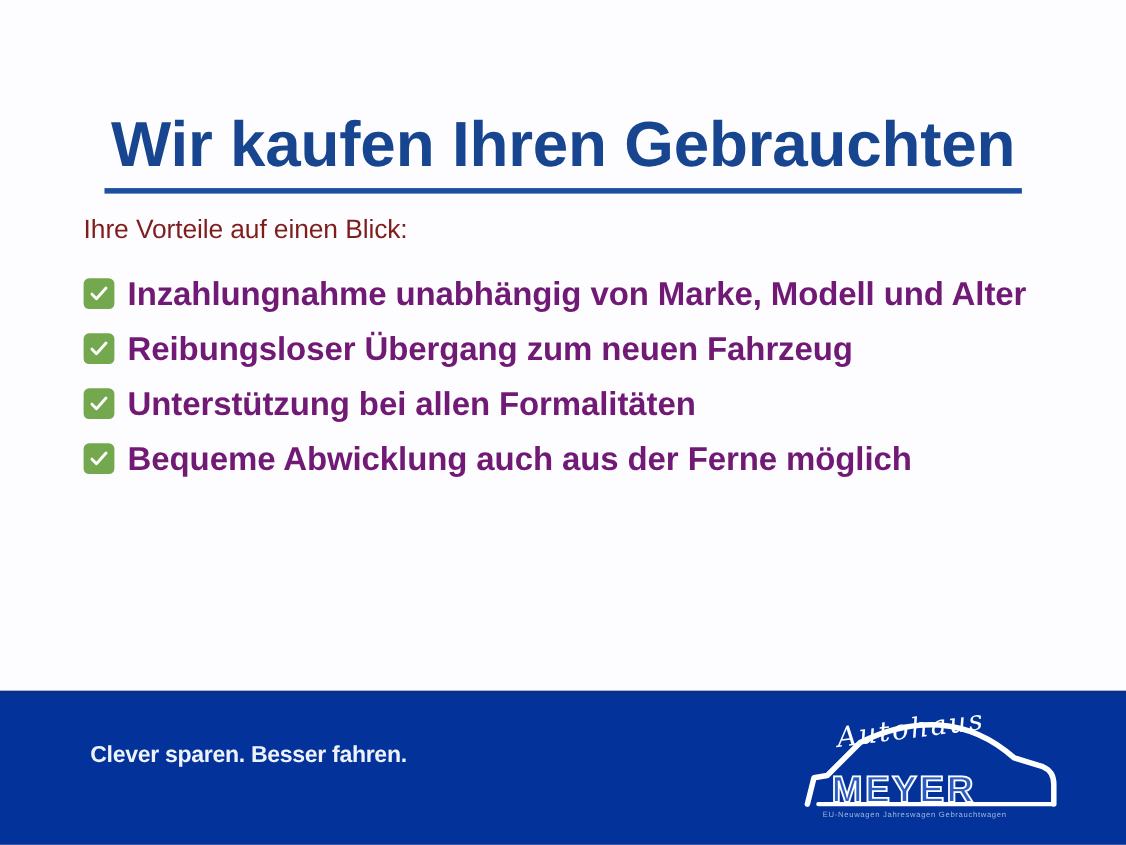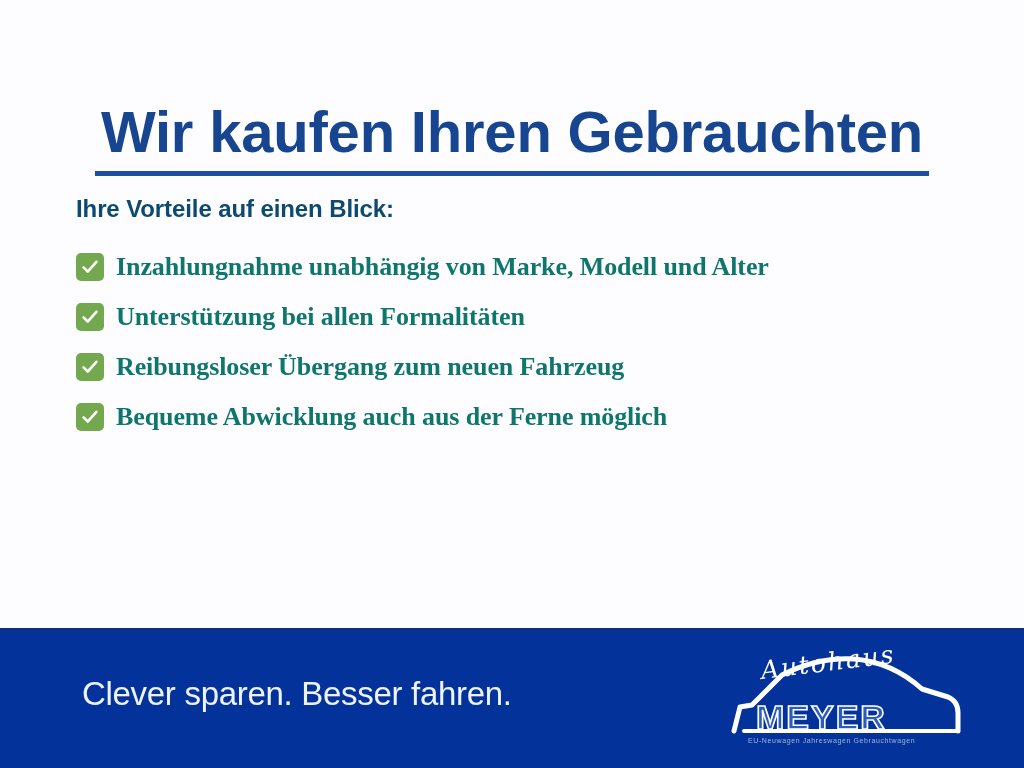--- a/index.html
+++ b/index.html
@@ -45,22 +45,22 @@
 
   
   .content {
     position: absolute;
     top: 196px;
     left: 76px;
     width: 900px;
   }
   .lead {
     font-size: 24px;
-    font-weight: bold;
-    color: #0c4a6e;
+    font-weight: normal;
+    color: #7f1d1d;
     margin: 0 0 20px 0;
     line-height: 1.1;
     letter-spacing: -0.1px;
   }
   .bullets {
     list-style: none;
     margin: 0;
     padding: 0;
   }
   .bullet {
@@ -76,46 +76,45 @@
     background: #74a84e;
     display: inline-flex;
     align-items: center;
     justify-content: center;
     margin-right: 12px;
   }
   .check-icon svg {
     display: block;
   }
   .bullet-text {
-    font-size: 26px;
-    font-weight: bold;
-    color: #0f766e;
+    font-size: 30px;
+    font-weight: bold;
+    color: #701a75;
     line-height: 1.1;
     letter-spacing: -0.1px;
     white-space: nowrap;
-    font-family: Liberation Serif, serif;
   }
 
   
   .banner {
     position: absolute;
     left: 0;
     top: 628px;
     width: 1024px;
     height: 140px;
     background: #03339a;
     border-top: 3px solid #0b2f86;
     box-sizing: border-box;
   }
   .tagline {
     position: absolute;
     left: 82px;
     top: 44px;
-    font-size: 33px;
-    font-weight: normal;
+    font-size: 21px;
+    font-weight: bold;
     color: #eef3fb;
     letter-spacing: -0.3px;
     white-space: nowrap;
   }
 
   
   .logo {
     position: absolute;
     left: 726px;
     top: 14px;
@@ -171,30 +170,30 @@
         <span class="bullet-text">Inzahlungnahme unabhängig von Marke, Modell und Alter</span>
       </li>
 
 
       <li class="bullet">
         <span class="check-icon">
           <svg width="20" height="20" viewBox="0 0 20 20" aria-hidden="true">
             <path d="M3.6 10.4 L7.7 14.6 L16.4 4.8" fill="none" stroke="#ffffff" stroke-width="2.6" stroke-linecap="round" stroke-linejoin="round"></path>
           </svg>
         </span>
+        <span class="bullet-text">Reibungsloser Übergang zum neuen Fahrzeug</span>
+      </li>
+
+      <li class="bullet">
+        <span class="check-icon">
+          <svg width="20" height="20" viewBox="0 0 20 20" aria-hidden="true">
+            <path d="M3.6 10.4 L7.7 14.6 L16.4 4.8" fill="none" stroke="#ffffff" stroke-width="2.6" stroke-linecap="round" stroke-linejoin="round"></path>
+          </svg>
+        </span>
         <span class="bullet-text">Unterstützung bei allen Formalitäten</span>
-      </li>
-
-      <li class="bullet">
-        <span class="check-icon">
-          <svg width="20" height="20" viewBox="0 0 20 20" aria-hidden="true">
-            <path d="M3.6 10.4 L7.7 14.6 L16.4 4.8" fill="none" stroke="#ffffff" stroke-width="2.6" stroke-linecap="round" stroke-linejoin="round"></path>
-          </svg>
-        </span>
-        <span class="bullet-text">Reibungsloser Übergang zum neuen Fahrzeug</span>
       </li>
 
       <li class="bullet">
         <span class="check-icon">
           <svg width="20" height="20" viewBox="0 0 20 20" aria-hidden="true">
             <path d="M3.6 10.4 L7.7 14.6 L16.4 4.8" fill="none" stroke="#ffffff" stroke-width="2.6" stroke-linecap="round" stroke-linejoin="round"></path>
           </svg>
         </span>
         <span class="bullet-text">Bequeme Abwicklung auch aus der Ferne möglich</span>
       </li>

